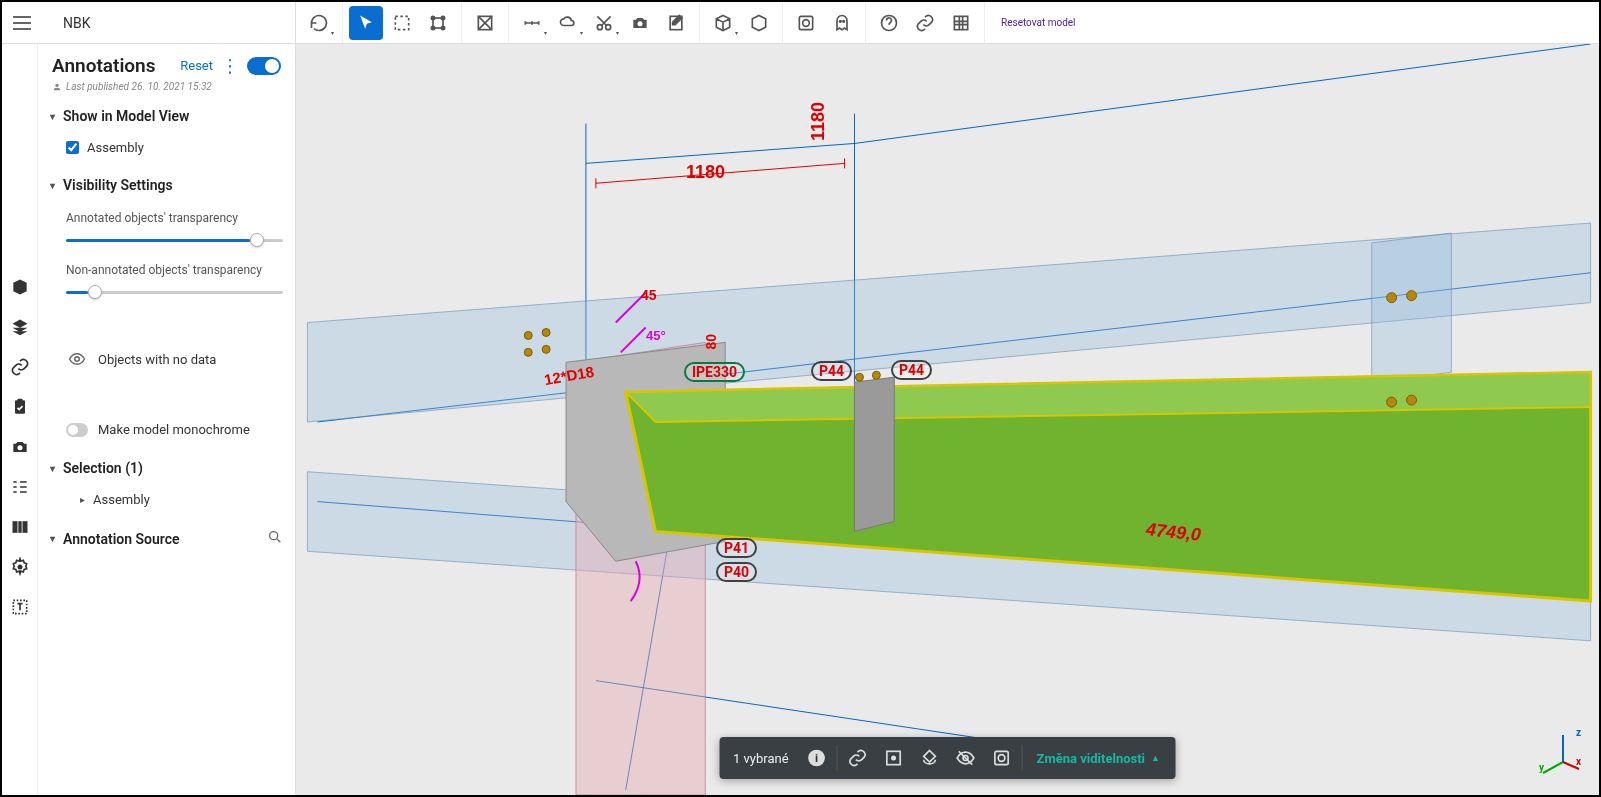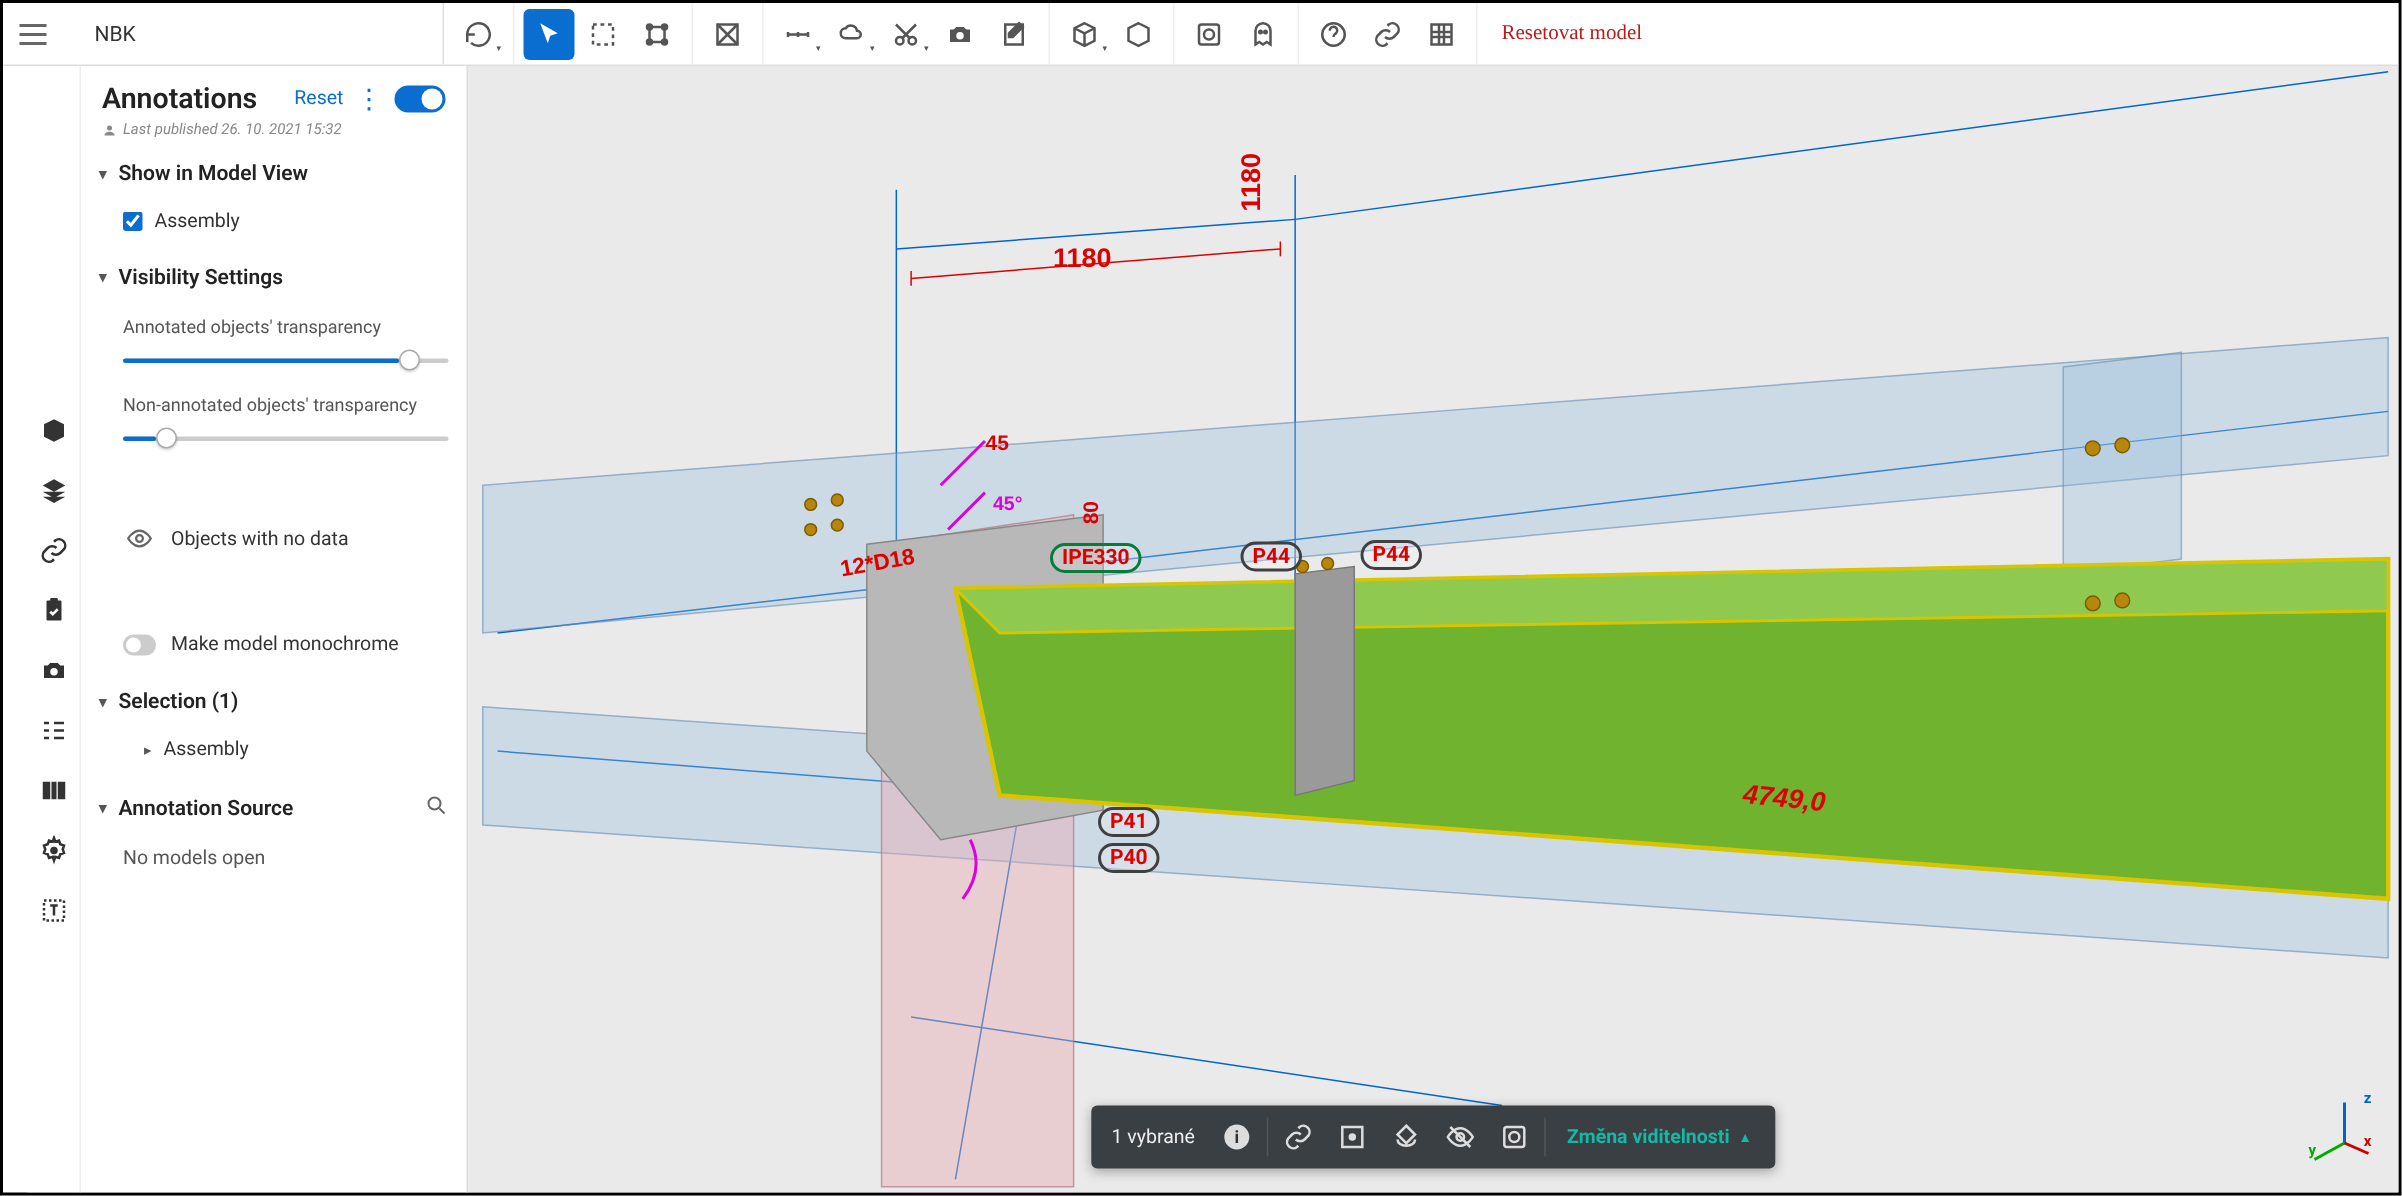--- a/index.html
+++ b/index.html
@@ -9,22 +9,22 @@
 .hamburger { width:24px; height:24px; display:flex; flex-direction:column; justify-content:center; gap:4px; cursor:pointer; }
 .hamburger span { height:2px; background:#666; width:18px; margin:0 auto; }
 .project-title { font-size:14px; color:#333; flex:1; padding-left:4px; }
 .topbar-left-icons { display:flex; gap:10px; margin-left:auto; color:#555; }
 .topbar-toolbar { display:flex; align-items:center; height:100%; }
 .tb-group { display:flex; align-items:center; height:100%; padding:0 6px; border-right:1px solid #eee; gap:2px; }
 .tb-btn { width:34px; height:34px; display:flex; align-items:center; justify-content:center; border-radius:4px; cursor:pointer; color:#555; position:relative; }
 .tb-btn.active { background:#0a6ed1; color:#fff; }
 .tb-btn .dd { position:absolute; bottom:4px; right:2px; font-size:6px; color:inherit; }
 .tb-btn svg { width:20px; height:20px; }
-.reset-link { color:#b91c1c; font-size:14px; padding:0 16px; cursor:pointer;font-family:Liberation Serif, serif; }
-.main { display:flex; height:calc(100% - 42px);padding-left:16px; }
+.reset-link { color:#4c1d95; font-size:10px; padding:0 16px; cursor:pointer; }
+.main { display:flex; height:calc(100% - 42px); }
 .left-rail { width:36px; background:#fff; border-right:1px solid #eee; display:flex; flex-direction:column; align-items:center; padding-top:230px; gap:14px; }
 .rail-icon { width:26px; height:26px; display:flex; align-items:center; justify-content:center; cursor:pointer; color:#333; }
 .rail-icon svg { width:20px; height:20px; }
 .side-panel { width:258px; background:#fff; border-right:1px solid #ddd; overflow-y:auto; }
 .panel-header { display:flex; align-items:center; padding:10px 14px 4px; }
 .panel-title { font-size:19px; font-weight:600; color:#222; flex:1; }
 .reset-txt { font-size:13px; color:#0a6ed1; cursor:pointer; margin-right:8px; }
 .dots { color:#0a6ed1; font-size:18px; cursor:pointer; margin-right:8px; }
 .toggle { width:34px; height:18px; background:#0a6ed1; border-radius:10px; position:relative; cursor:pointer; }
 .toggle::after { content:""; position:absolute; right:2px; top:2px; width:14px; height:14px; background:#fff; border-radius:50%; }
@@ -335,23 +335,20 @@
     </div>
 
     <div class="sect-head">
       <span class="tri">▾</span>
       <span>Annotation Source</span>
       <span class="srch"><svg width="16" height="16" viewBox="0 0 24 24" fill="none" stroke="currentColor" stroke-width="2">
             <circle cx="10" cy="10" r="6"></circle>
             <path d="M20 20l-5-5"></path>
           </svg></span>
     </div>
-    <div class="sect-body">
-      <div style="font-size:13px;color:#555;padding:4px 0">No models open</div>
-    </div>
   </div>
 
   <div class="canvas">
 
     <svg width="100%" height="100%" viewBox="0 0 1307 755" style="position:absolute;inset:0">
 
       <g stroke="#06c" stroke-width="1" fill="none">
         <line x1="290" y1="80" x2="290" y2="450"></line>
         <line x1="560" y1="70" x2="560" y2="480"></line>
         <line x1="290" y1="120" x2="560" y2="100"></line>

